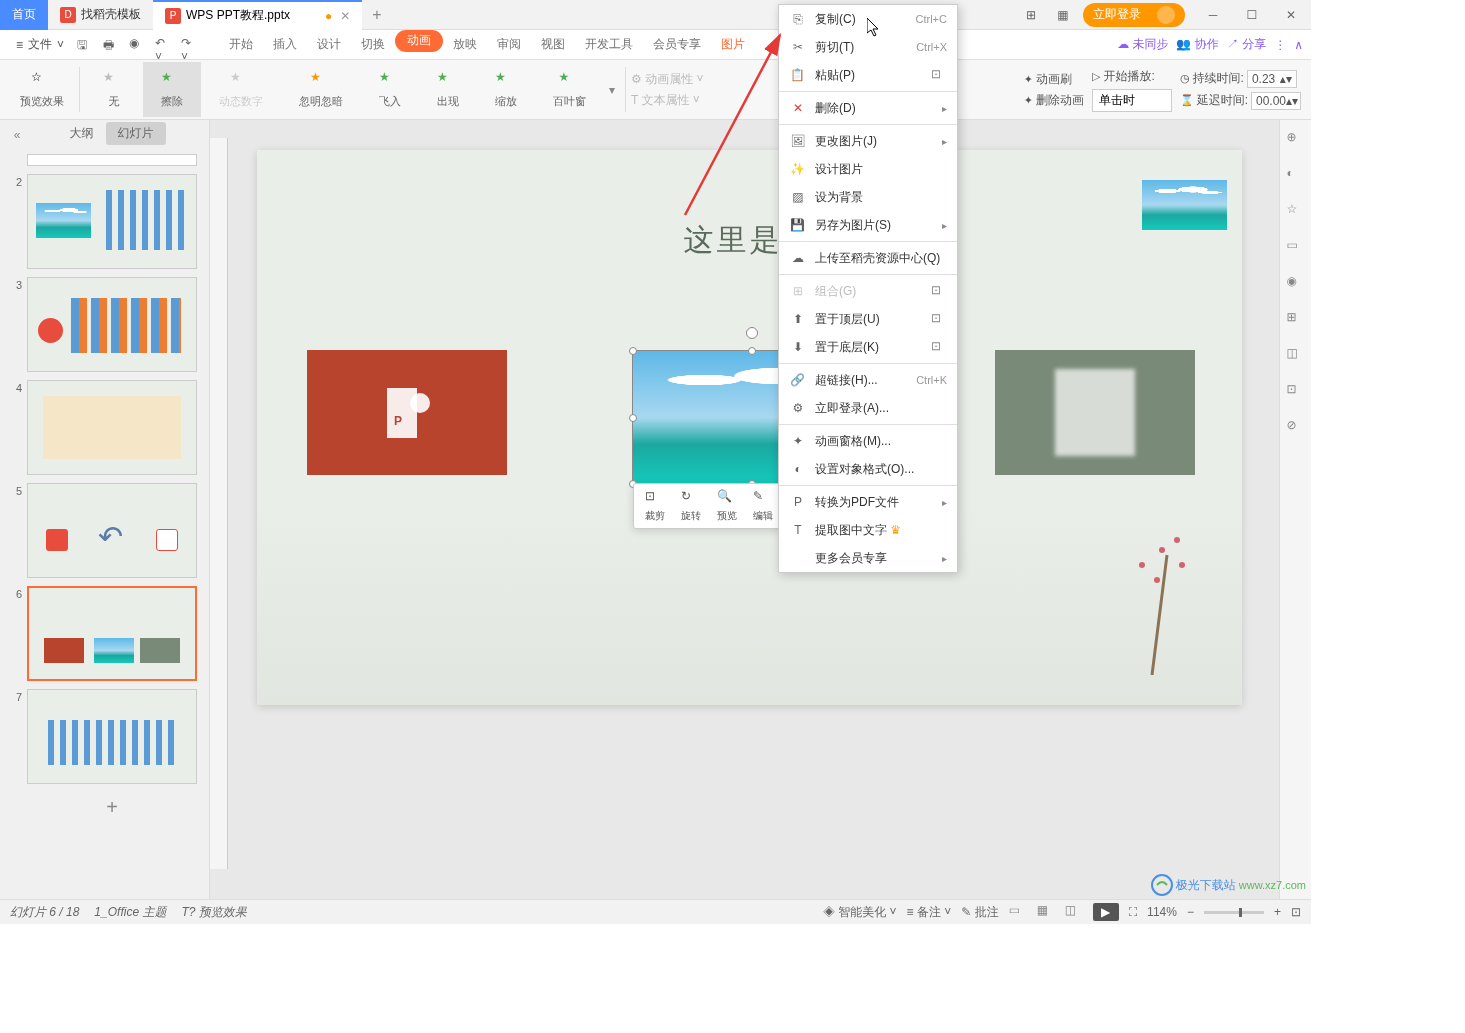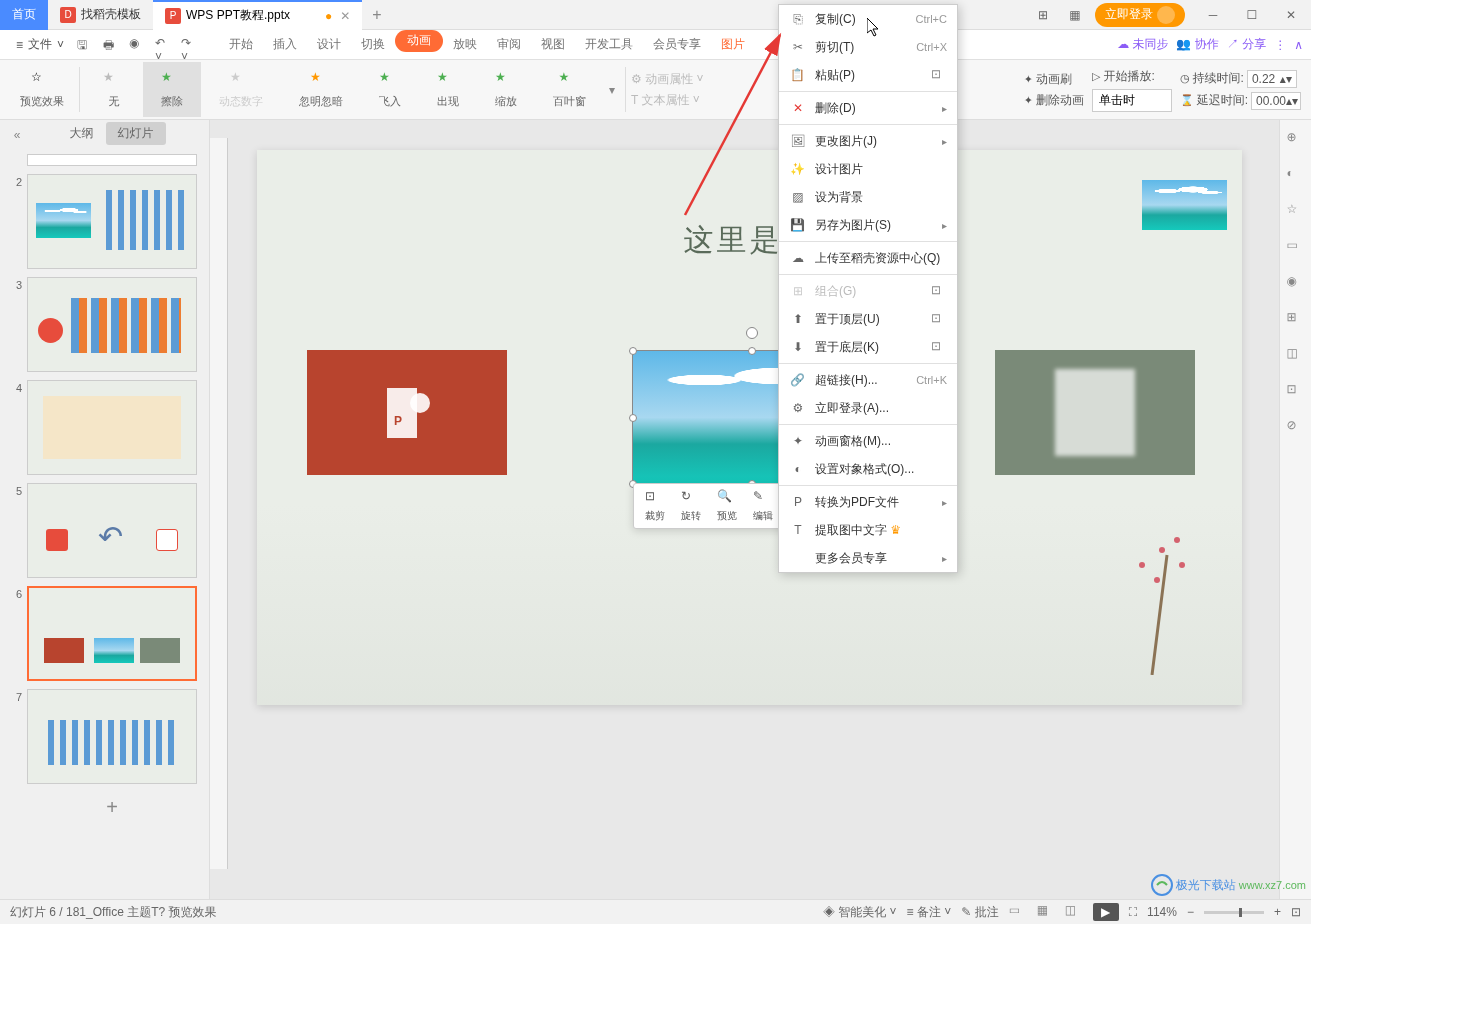--- a/index.html
+++ b/index.html
@@ -7,21 +7,21 @@
 .titlebar{height:30px;background:#f2f2f2;display:flex;align-items:center;border-bottom:1px solid #ddd;}
 .tab{height:30px;display:flex;align-items:center;padding:0 12px;cursor:pointer;position:relative;}
 .tab-home{background:#4a8bff;color:#fff;font-weight:500;}
 .tab-docer{color:#333;}
 .tab-active{background:#fff;border-top:2px solid #4a8bff;}
 .tab-icon{width:16px;height:16px;margin-right:5px;display:inline-flex;align-items:center;justify-content:center;}
 .tab-close{margin-left:8px;color:#999;cursor:pointer;}
 .tab-add{padding:0 10px;color:#888;font-size:16px;}
 .titlebar-right{margin-left:auto;display:flex;align-items:center;gap:8px;padding-right:8px;}
 .icon-btn{width:24px;height:24px;display:flex;align-items:center;justify-content:center;cursor:pointer;color:#666;}
-.login-btn{background:#ff9800;color:#fff;border-radius:12px;padding:3px 10px;display:flex;align-items:center;gap:4px;}
+.login-btn{background:#ff9800;color:#fff;border-radius:12px;padding:3px 10px;display:flex;align-items:center;gap:16px;}
 .login-avatar{width:18px;height:18px;border-radius:50%;background:#ffb74d;}
 .win-btns{display:flex;gap:15px;margin-left:8px;}
 .menubar{height:30px;background:#fff;display:flex;align-items:center;border-bottom:1px solid #e0e0e0;padding:0 8px;}
 .file-menu{display:flex;align-items:center;gap:5px;color:#555;padding:0 8px;}
 .qat{display:flex;gap:8px;margin-left:5px;}
 .qat-icon{width:18px;height:18px;color:#666;cursor:pointer;}
 .menu-tabs{display:flex;margin-left:20px;}
 .menu-tab{padding:0 10px;color:#737373;cursor:pointer;height:30px;display:flex;align-items:center;}
 .menu-tab-active{background:#ff6b35;color:#fff;border-radius:12px;padding:2px 12px;height:22px;}
 .menu-tab-img{color:#ff6b35;}
@@ -65,21 +65,21 @@
 .mountains{position:absolute;bottom:0;left:0;right:0;height:200px;background:linear-gradient(transparent,#d5dad3);opacity:0.4;}
 .tree{position:absolute;right:30px;bottom:30px;width:120px;height:180px;}
 .img-toolbar{position:absolute;bottom:-45px;left:0;background:#fff;border:1px solid #ccc;border-radius:3px;display:flex;padding:3px;box-shadow:0 2px 8px rgba(0,0,0,0.15);}
 .img-tool{display:flex;flex-direction:column;align-items:center;padding:2px 8px;cursor:pointer;}
 .img-tool-icon{width:20px;height:20px;color:#555;}
 .img-tool-label{font-size:10px;color:#555;}
 .notes-bar{height:28px;background:#f5f5f5;border-top:1px solid #ddd;padding:5px 12px;color:#999;font-size:11px;}
 .side-toolbar{width:32px;background:#f5f5f5;border-left:1px solid #ddd;display:flex;flex-direction:column;align-items:center;padding-top:10px;gap:18px;}
 .side-icon{width:18px;height:18px;color:#888;cursor:pointer;}
 .statusbar{height:25px;background:#f2f2f2;border-top:1px solid #ddd;display:flex;align-items:center;padding:0 10px;font-size:11px;color:#666;}
-.status-left{display:flex;}
+.status-left{display:flex;gap:15px;font-style:italic;}
 .status-right{margin-left:auto;display:flex;align-items:center;gap:10px;}
 .view-btn{width:18px;height:18px;cursor:pointer;color:#888;}
 .play-btn{width:26px;height:18px;background:#555;color:#fff;display:flex;align-items:center;justify-content:center;border-radius:2px;}
 .context-menu{position:absolute;top:4px;left:778px;width:180px;background:#fff;border:1px solid #ccc;box-shadow:2px 2px 10px rgba(0,0,0,0.2);z-index:1000;}
 .ctx-item{display:flex;align-items:center;padding:5px 10px;cursor:pointer;position:relative;}
 .ctx-icon{width:18px;height:18px;margin-right:8px;color:#666;display:flex;align-items:center;justify-content:center;}
 .ctx-label{flex:1;color:#333;font-size:12px;}
 .ctx-shortcut{color:#999;font-size:11px;}
 .ctx-arrow{color:#888;font-size:10px;}
 .ctx-sep{height:1px;background:#e0e0e0;margin:2px 0;}
@@ -206,21 +206,21 @@
     <div style="display:flex;flex-direction:column;gap:4px;">
       <span class="ribbon-ctrl">✦ <span>动画刷</span></span>
       <span class="ribbon-ctrl">✦ <span>删除动画</span></span>
     </div>
     <div style="display:flex;flex-direction:column;gap:4px;">
       <span class="ribbon-ctrl">▷ <span>开始播放:</span></span>
       <div class="dropdown">单击时</div>
     </div>
     <div style="display:flex;flex-direction:column;gap:4px;">
       <span class="ribbon-ctrl">◷ <span>持续时间:</span> <span class="spinner">
-            <span>0.22</span>
+            <span>0.23</span>
             <span>▴▾</span>
           </span></span>
       <span class="ribbon-ctrl">⌛ <span>延迟时间:</span> <span class="spinner">
             <span>00.00</span>
             <span>▴▾</span>
           </span></span>
     </div>
   </div>
 </div>
 

